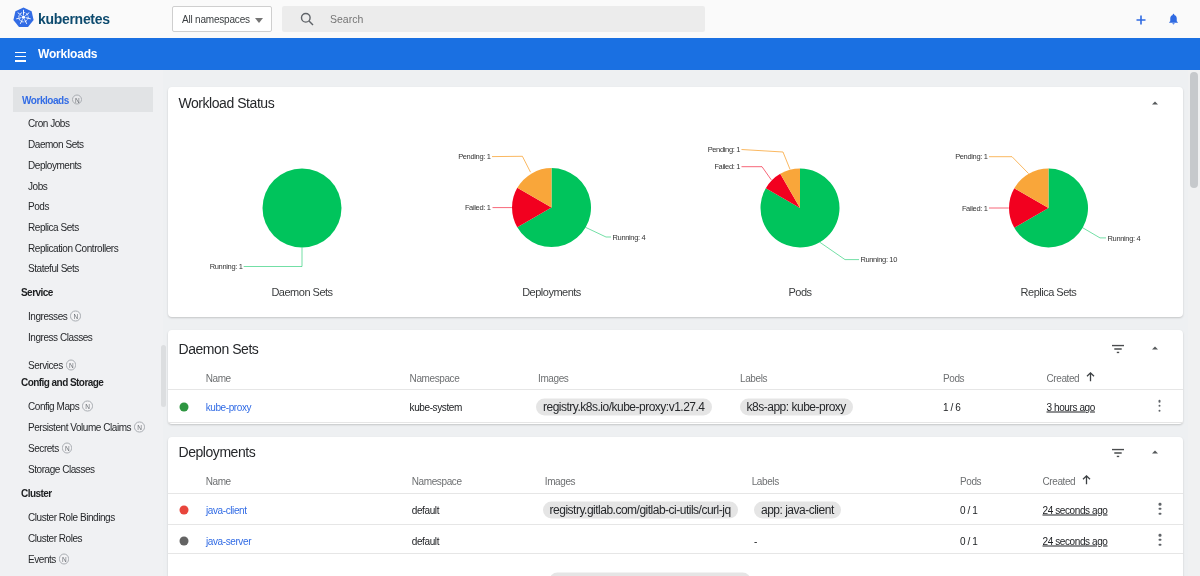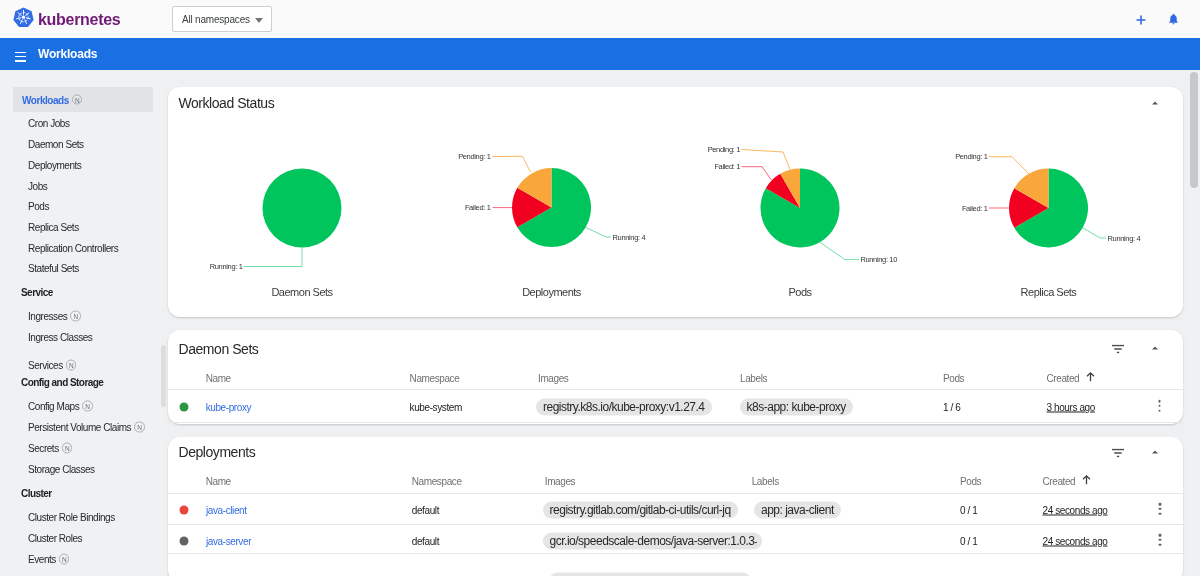--- a/index.html
+++ b/index.html
@@ -1,39 +1,39 @@
 <!DOCTYPE html>
 <html><head>
 <meta charset="utf-8">
 <style>
 * { margin:0; padding:0; box-sizing:border-box; }
 html,body { width:1200px; height:576px; overflow:hidden; font-family:"Liberation Sans", sans-serif; background:#eef0f2; }
 .abs { position:absolute; }
 
 #header { position:absolute; left:0; top:0; width:1200px; height:38px; background:#fafafa; z-index:5; }
-#brand { position:absolute; left:38px; top:10.5px; font-size:16px; font-weight:bold; color:#701a75; letter-spacing:-0.3px; }
+#brand { position:absolute; left:38px; top:10.5px; font-size:14px; font-weight:bold; color:#0c4a6e; letter-spacing:-0.3px; }
 #nsbox { position:absolute; left:172px; top:6px; width:100px; height:26px; border:1px solid #cfcfcf; border-radius:2px; background:#fff; }
 #nsbox .t { position:absolute; left:9px; top:50%; transform:translateY(-50%); font-size:10px; color:#3c4043; letter-spacing:-0.2px; }
 #searchbox { position:absolute; left:282px; top:6px; width:423px; height:26px; background:#ececec; border-radius:2px; }
 #searchbox .t { position:absolute; left:48px; top:50%; transform:translateY(-50%); font-size:10.5px; color:#757575; }
 
 #toolbar { position:absolute; left:0; top:38px; width:1200px; height:32px; background:#1a70e2; z-index:5; }
 #toolbar .title { position:absolute; left:38px; top:50%; transform:translateY(-50%); color:#fff; font-size:12px; font-weight:bold; letter-spacing:-0.2px; }
 .hamburger { position:absolute; left:15px; top:13.5px; width:11px; height:10px; }
 .hamburger span { position:absolute; left:0; width:11px; height:1.7px; background:#fff; }
 
 #sidebar { position:absolute; left:0; top:70px; width:163px; height:506px; background:#f0f1f3; }
 .navsel { position:absolute; left:13px; top:17px; width:140px; height:25px; background:#e1e3e5; }
 .nav { position:absolute; display:flex; align-items:center; white-space:nowrap; font-size:10px; letter-spacing:-0.45px; color:#26282b; transform:translateY(-50%); }
 .nav.head { font-weight:bold; left:21px; color:#1d1f21; letter-spacing:-0.55px; }
 .nav.item { left:28px; }
 .nav.sel { color:#326ce5; font-weight:bold; left:22px; }
 .nbadge { display:inline-block; width:10.5px; height:10.5px; margin-left:3px; border:1px solid #a9adb2; border-radius:50%; font-size:6.5px; color:#686d72; text-align:center; line-height:9px; font-weight:normal; background:rgba(255,255,255,.2); }
 
-.card { position:absolute; background:#fff; border-radius:12px; box-shadow:0 1px 2px rgba(0,0,0,0.18); }
+.card { position:absolute; background:#fff; border-radius:4px; box-shadow:0 1px 2px rgba(0,0,0,0.18); }
 #card1 { left:168px; top:87px; width:1015px; height:230px; }
 #card2 { left:168px; top:330px; width:1015px; height:94px; }
 #card3 { left:168px; top:437px; width:1015px; height:145px; }
 .ctitle { position:absolute; left:10.5px; font-size:14px; color:#26282b; letter-spacing:-0.45px; }
 .th { position:absolute; transform:translateY(-50%); font-size:10px; color:#6e7072; letter-spacing:-0.4px; white-space:nowrap; }
 .td { position:absolute; transform:translateY(-50%); font-size:10px; color:#212326; letter-spacing:-0.4px; white-space:nowrap; }
 .td.link { color:#326ce5; }
 .td.ago { color:#212326; text-decoration:underline; }
 .divider { position:absolute; left:0; width:1015px; height:1px; background:#e6e6e6; }
 .chip { position:absolute; transform:translateY(-50%); height:17px; line-height:17px; padding:0 7px; background:#e5e5e5; border-radius:8.5px; font-size:12px; color:#26282b; letter-spacing:-0.5px; white-space:nowrap; }
@@ -64,20 +64,27 @@
       <line x1="8.70" y1="8.77" x2="4.71" y2="5.59"></line>
     </g>
     <circle cx="10.5" cy="10.2" r="1.6" fill="#fff"></circle>
   </svg>
   <div id="brand">kubernetes</div>
   <div id="nsbox">
     <span class="t">All namespaces</span>
     <svg class="abs" style="right:8px;top:11px" width="8" height="5" viewBox="0 0 8 5">
         <path d="M0 0 L8 0 L4 5 Z" fill="#757575"></path>
       </svg>
+  </div>
+  <div id="searchbox">
+    <svg class="abs" style="left:18px;top:6px" width="14" height="14" viewBox="0 0 14 14">
+        <circle cx="5.8" cy="5.8" r="4.3" fill="none" stroke="#5f6368" stroke-width="1.4"></circle>
+        <line x1="9" y1="9" x2="13" y2="13" stroke="#5f6368" stroke-width="1.4"></line>
+      </svg>
+    <span class="t">Search</span>
   </div>
   <svg class="abs" style="left:1136px;top:14.5px" width="10" height="10" viewBox="0 0 10 10">
       <path d="M5 0.5 V9.5 M0.5 5 H9.5" stroke="#2f6ae2" stroke-width="1.6"></path>
     </svg>
   <svg class="abs" style="left:1167px;top:12px" width="13" height="14" viewBox="0 0 24 24">
       <path d="M12 22c1.1 0 2-.9 2-2h-4c0 1.1.9 2 2 2zm6-6v-5c0-3.07-1.63-5.64-4.5-6.32V4c0-.83-.67-1.5-1.5-1.5s-1.5.67-1.5 1.5v.68C7.63 5.36 6 7.92 6 11v5l-2 2v1h16v-1l-2-2z" fill="#2f6ae2"></path>
     </svg>
 </div>
 
 <div id="toolbar">
@@ -222,21 +229,20 @@
   <div class="td ago" style="left:874.5px;top:73px">24 seconds ago</div>
   <div class="kebab" style="left:992px;top:73px">
       <i></i>
       <i></i>
       <i></i>
     </div>
   <div class="divider" style="top:87px"></div>
   <div class="dot" style="left:16.4px;top:104px;background:#636363"></div>
   <div class="td link" style="left:38px;top:104px">java-server</div>
   <div class="td" style="left:243.8px;top:104px">default</div>
-  <div class="chip" style="left:374.6px;top:104px">gcr.io/speedscale-demos/java-server:1.0.3</div>
   <div class="td" style="left:586px;top:104px">-</div>
   <div class="td" style="left:792px;top:104px">0 / 1</div>
   <div class="td ago" style="left:874.5px;top:104px">24 seconds ago</div>
   <div class="kebab" style="left:992px;top:104px">
       <i></i>
       <i></i>
       <i></i>
     </div>
   <div class="divider" style="top:115.5px"></div>
   <div class="chip" style="left:381px;top:144px">registry.k8s.io/coredns/coredns:v1.10.1</div>

